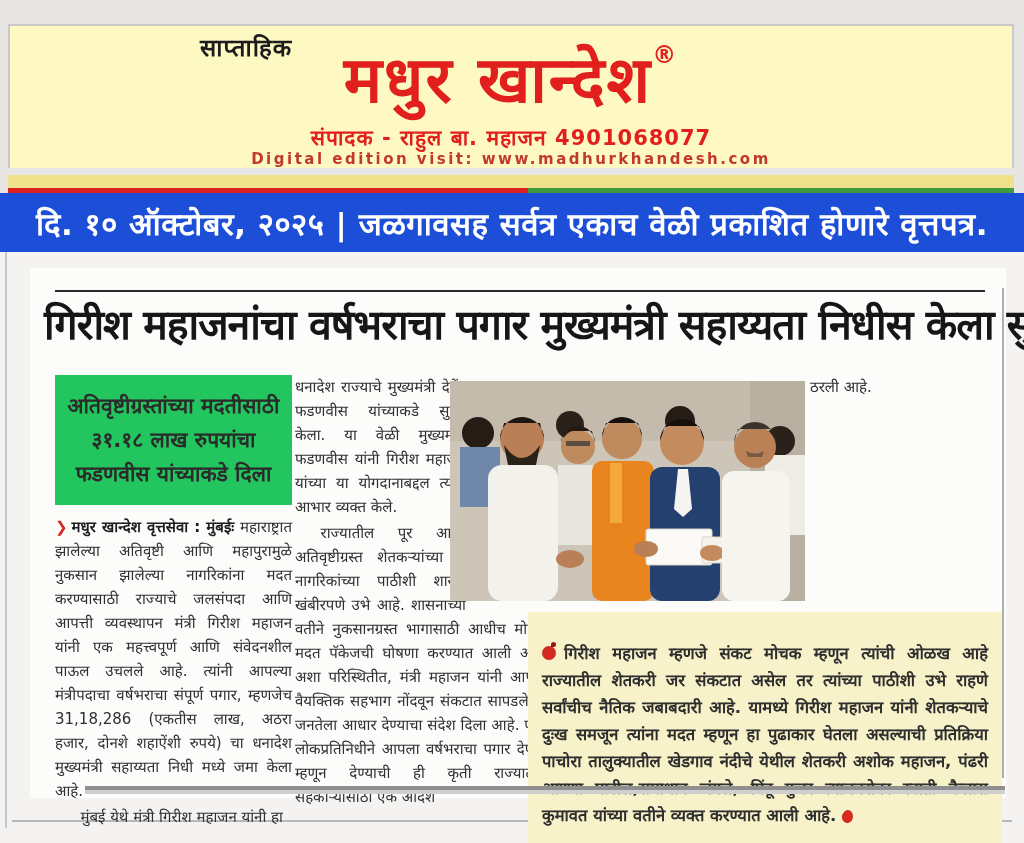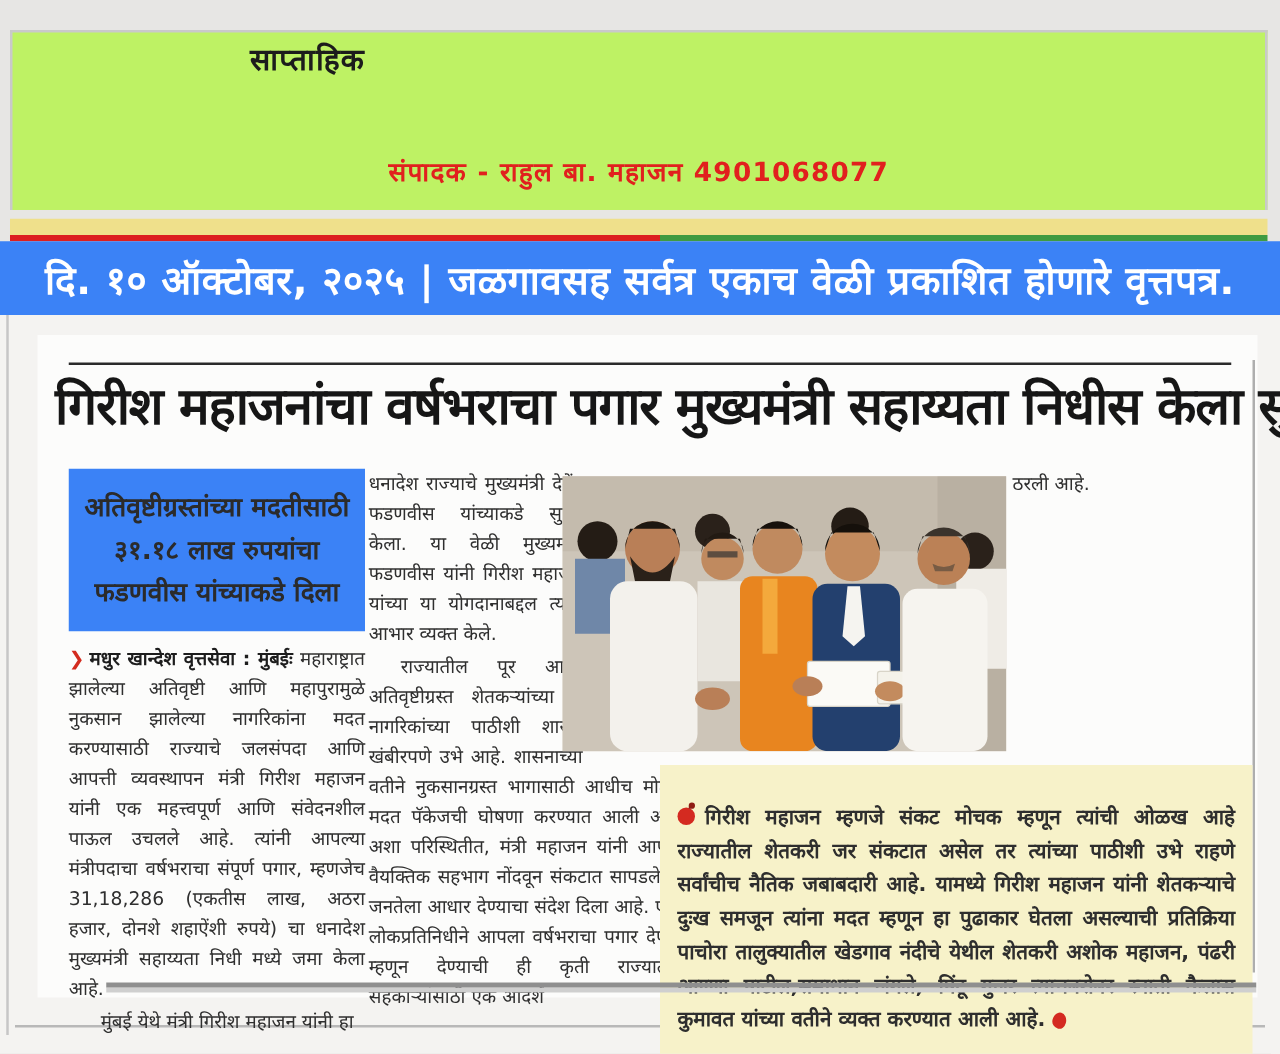--- a/index.html
+++ b/index.html
@@ -6,21 +6,21 @@
   body{
     font-family:"DejaVu Sans", sans-serif;
     background:#e7e6e4;
     width:1024px;height:843px;
   }
   .stage{position:relative;width:1024px;height:843px;overflow:hidden;background:#e7e6e4;}
 
   
   .masthead{
     position:absolute;left:8px;top:24px;width:1006px;height:144px;
-    background:#bef264;border:2px solid #c9c9c9;border-bottom:none;box-sizing:border-box;
+    background:#fef9c3;border:2px solid #c9c9c9;border-bottom:none;box-sizing:border-box;
   }
   .masthead-tagline{
     position:absolute;left:190px;top:4px;
     font-size:24px;font-weight:700;color:#1c1c1c;letter-spacing:1px;
   }
   .paper-title{
     position:absolute;left:0;top:14px;width:100%;margin:0;
     text-align:center;font-size:64px;line-height:80px;font-weight:800;
     color:#e1201e;letter-spacing:2px;white-space:nowrap;
   }
@@ -37,21 +37,21 @@
   }
 
   
   .strip-yellow{position:absolute;left:8px;top:175px;width:1006px;height:13px;background:#efe08b;}
   .strip-red{position:absolute;left:8px;top:188px;width:520px;height:5px;background:#dc1f1f;}
   .strip-green{position:absolute;left:528px;top:188px;width:486px;height:5px;background:#3f9b41;}
 
   
   .date-banner{
     position:absolute;left:0;top:193px;width:1024px;height:59px;
-    background:#3b82f6;display:flex;align-items:center;justify-content:center;
+    background:#1d4ed8;display:flex;align-items:center;justify-content:center;
   }
   .date-banner span{
     color:#ffffff;font-size:31px;font-weight:700;letter-spacing:0.5px;white-space:nowrap;
   }
 
   
   .sheet{position:absolute;left:0;top:252px;width:1024px;height:591px;background:#f4f3f1;}
   .scan-vline{position:absolute;left:5px;top:0px;width:2px;height:576px;background:#c6c6c6;}
   .scan-hline{position:absolute;left:12px;top:568px;width:1000px;height:2px;background:#b8b8b8;}
 
@@ -68,21 +68,21 @@
     text-align:center;letter-spacing:-1px;white-space:nowrap;
   }
 
   .body-text{font-size:15px;line-height:24px;color:#2f2f2f;text-align:justify;}
   .body-text p{margin:0 0 2px 0;}
   .indent{text-indent:1.7em;}
 
   
   .col-left{position:absolute;left:25px;top:107px;width:237px;}
   .highlight-box{
-    background:#3b82f6;padding:14px 10px;margin-bottom:10px;
+    background:#22c55e;padding:14px 10px;margin-bottom:10px;
     text-align:center;font-size:21px;line-height:34px;font-weight:800;color:#2b2b2b;
   }
   .byline-marker{color:#d32b1e;font-weight:800;margin-right:4px;}
   .lead-bold{font-weight:800;color:#1d1d1d;}
 
   
   .col-middle{position:absolute;left:265px;top:107px;width:253px;}
   .photo-spacer{float:right;width:82px;height:237px;}
 
   
@@ -120,21 +120,23 @@
     background:#8f8f8f;box-shadow:0 4px 0 #cfcfcf;
   }
 </style>
 </head>
 <body>
 
 <div class="stage">
 
   <header class="masthead">
     <div class="masthead-tagline">साप्ताहिक</div>
+    <h1 class="paper-title"><span>मधुर खान्देश</span><span class="reg">®</span></h1>
     <div class="editor-line">संपादक - राहुल बा. महाजन 4901068077</div>
+    <div class="digital-line">Digital edition visit: www.madhurkhandesh.com</div>
   </header>
   <div class="strip-yellow"></div>
   <div class="strip-red"></div>
   <div class="strip-green"></div>
 
   <div class="date-banner">
     <span>दि. १० ऑक्टोबर, २०२५ | जळगावसह सर्वत्र एकाच वेळी प्रकाशित होणारे वृत्तपत्र.</span>
   </div>
 
   <section class="sheet">

